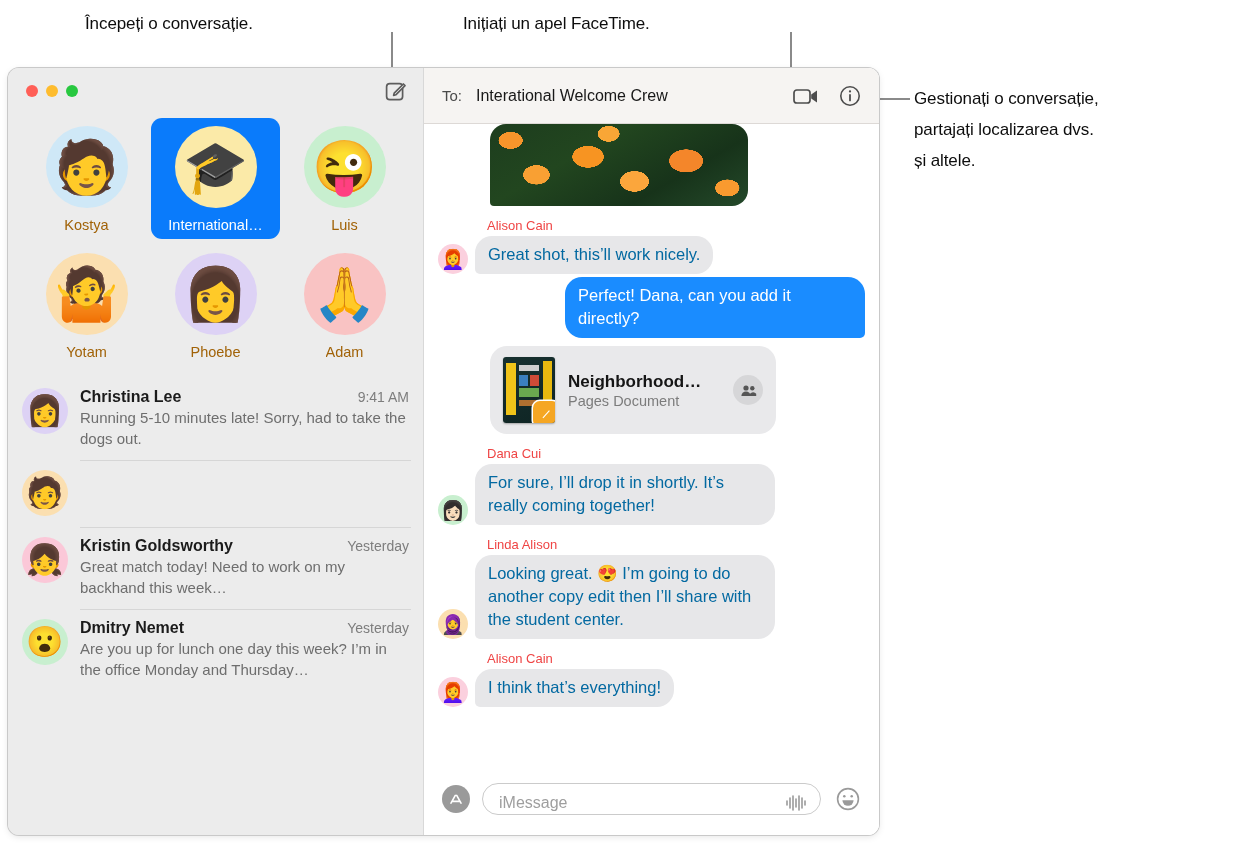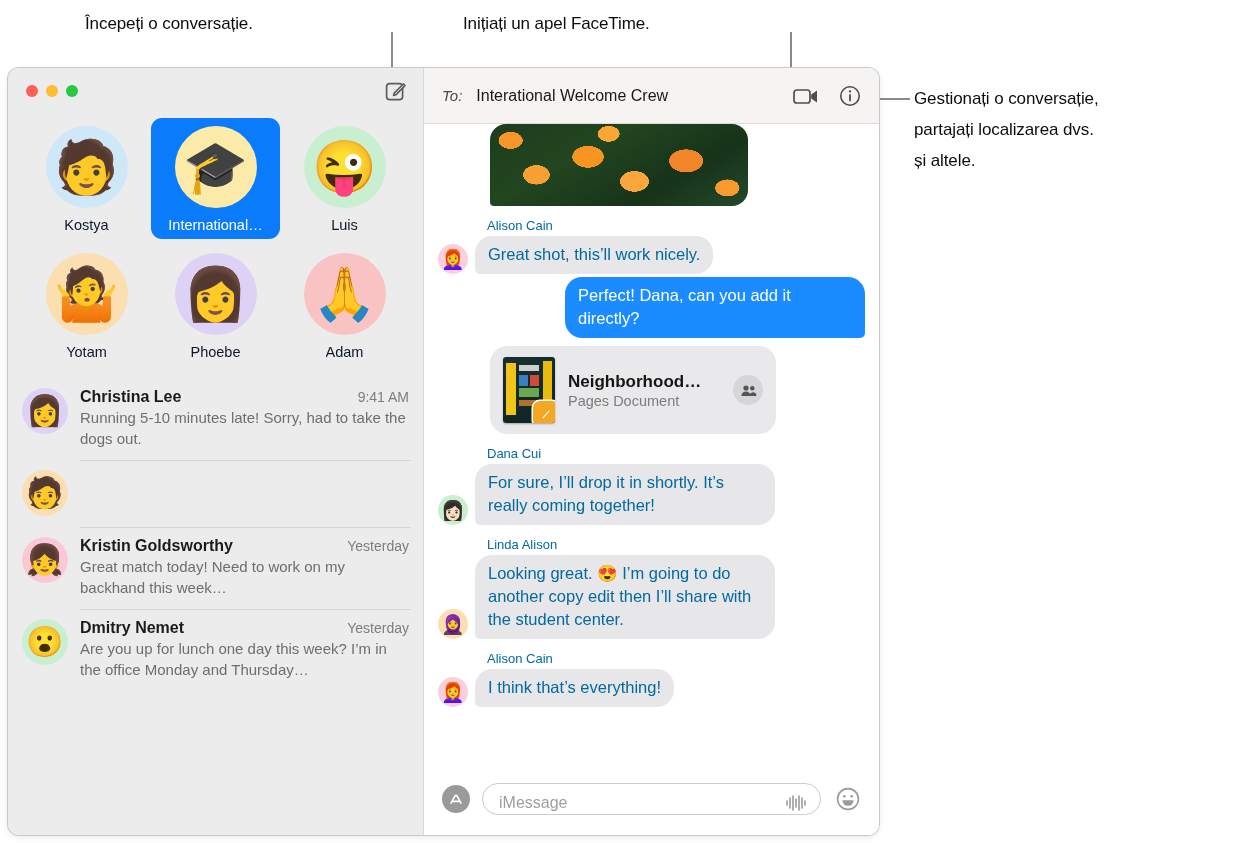--- a/index.html
+++ b/index.html
@@ -88,21 +88,21 @@
   }
   .pin.selected { background: #0a7bfb; }
   .pin-avatar {
     width: 82px; height: 82px; border-radius: 50%;
     display: flex; align-items: center; justify-content: center;
     font-size: 52px; line-height: 1;
     overflow: hidden;
   }
   .pin-label {
     margin-top: 9px;
-    font-size: 14.5px; color: #0f172a;
+    font-size: 14.5px; color: #a16207;
     max-width: 100px; text-align: center;
     white-space: nowrap; overflow: hidden; text-overflow: ellipsis;
   }
   .pin.selected .pin-label { color: #ffffff; }
 
   
   .convlist { flex: 1; overflow: hidden; padding-left: 14px; }
   .conv {
     display: flex; gap: 12px;
     padding: 10px 14px 11px 0;
@@ -139,21 +139,21 @@
     position: relative;
   }
   .pane-header {
     height: 56px; flex-shrink: 0;
     background: #f6f4f2;
     border-bottom: 1px solid #ddd9d6;
     display: flex; align-items: center;
     padding: 0 14px 0 18px;
     gap: 14px;
   }
-  .to-label { font-size: 15px; color: #4a4a4a; font-style: italic; }
+  .to-label { font-size: 15px; color: #4a4a4a; }
   .to-value { font-size: 16px; color: #181818; }
   .hdr-spacer { flex: 1; }
   .hdr-btn { width: 30px; height: 30px; display: flex; align-items:center; justify-content:center; cursor: pointer; }
 
   .thread {
     flex: 1;
     overflow: hidden;
     padding: 0 14px 4px 14px;
     display: flex; flex-direction: column;
   }
@@ -179,21 +179,21 @@
 
   .msg-row { display: flex; align-items: flex-end; gap: 7px; margin-top: 3px; flex-shrink: 0; }
   .msg-row.out { justify-content: flex-end; }
   .msg-avatar {
     width: 30px; height: 30px; border-radius: 50%;
     display: flex; align-items: center; justify-content: center;
     font-size: 19px; line-height: 1; flex-shrink: 0; overflow:hidden;
   }
   .msg-col { display: flex; flex-direction: column; max-width: 300px; }
   .sender {
-    font-size: 13px; color: #0369a1;
+    font-size: 13px; color: #ef4444;
     margin: 9px 0 3px 12px;
   }
   .bubble {
     font-size: 16.5px; line-height: 23px;
     padding: 7px 13px 8px 13px;
     border-radius: 17px;
     position: relative;
     word-wrap: break-word;
   }
   .bubble.in { background: #e7e7e9; color: #0369a1; border-bottom-left-radius: 5px; }

